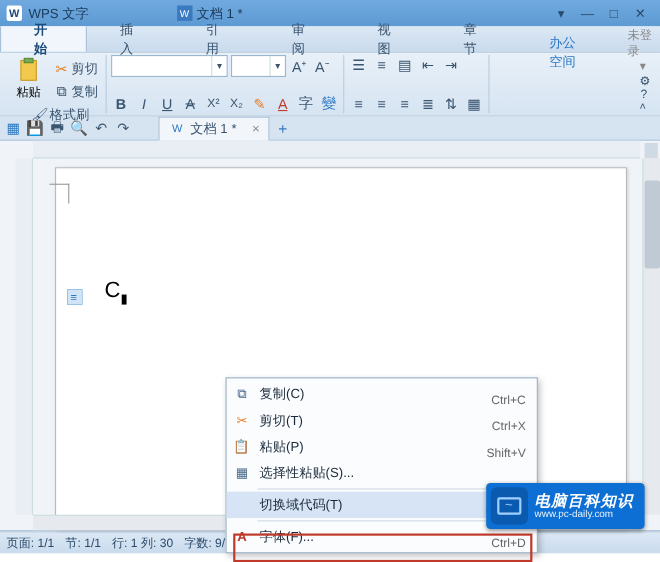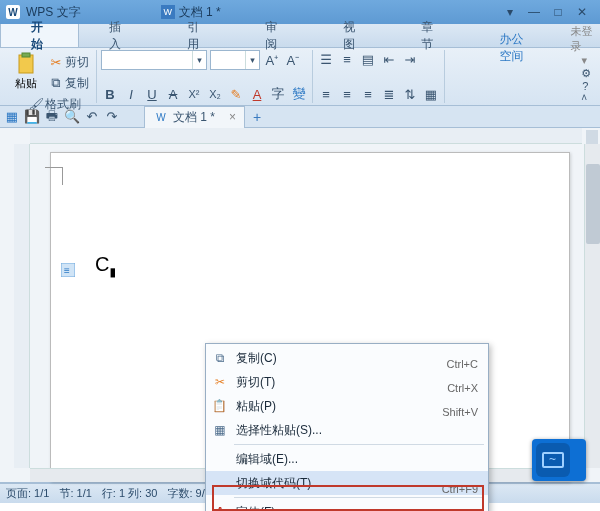--- a/index.html
+++ b/index.html
@@ -256,23 +256,20 @@
     <div class="ctx-item">
       <span class="ic" style="color:#c79a1a;">📋</span>
       <span>粘贴(P)</span>
       <span class="sc">Shift+V</span>
     </div>
     <div class="ctx-item">
       <span class="ic">▦</span>
       <span>选择性粘贴(S)...</span>
     </div>
     <div class="ctx-sep"></div>
-    <div class="ctx-item">
-      <span>编辑域(E)...</span>
-    </div>
     <div class="ctx-item hover">
       <span>切换域代码(T)</span>
       <span class="sc">Ctrl+F9</span>
     </div>
     <div class="ctx-sep"></div>
     <div class="ctx-item">
       <span class="ic" style="color:#c0392b;font-weight:bold;">A</span>
       <span>字体(F)...</span>
       <span class="sc">Ctrl+D</span>
     </div>
@@ -287,13 +284,17 @@
   <span class="seg">行: 1  列: 30</span>
   <span class="seg">字数: 9/9</span>
   <span class="seg">☑</span>
   <span class="spell">拼写检查</span>
 </div>
 
 <div class="wm">
   <div class="wm-icon">
       <div class="screen"></div>
     </div>
+  <div class="wm-text">
+    <span class="cn">电脑百科知识</span>
+    <span class="en">www.pc-daily.com</span>
+  </div>
 </div>
 
 </body></html>

